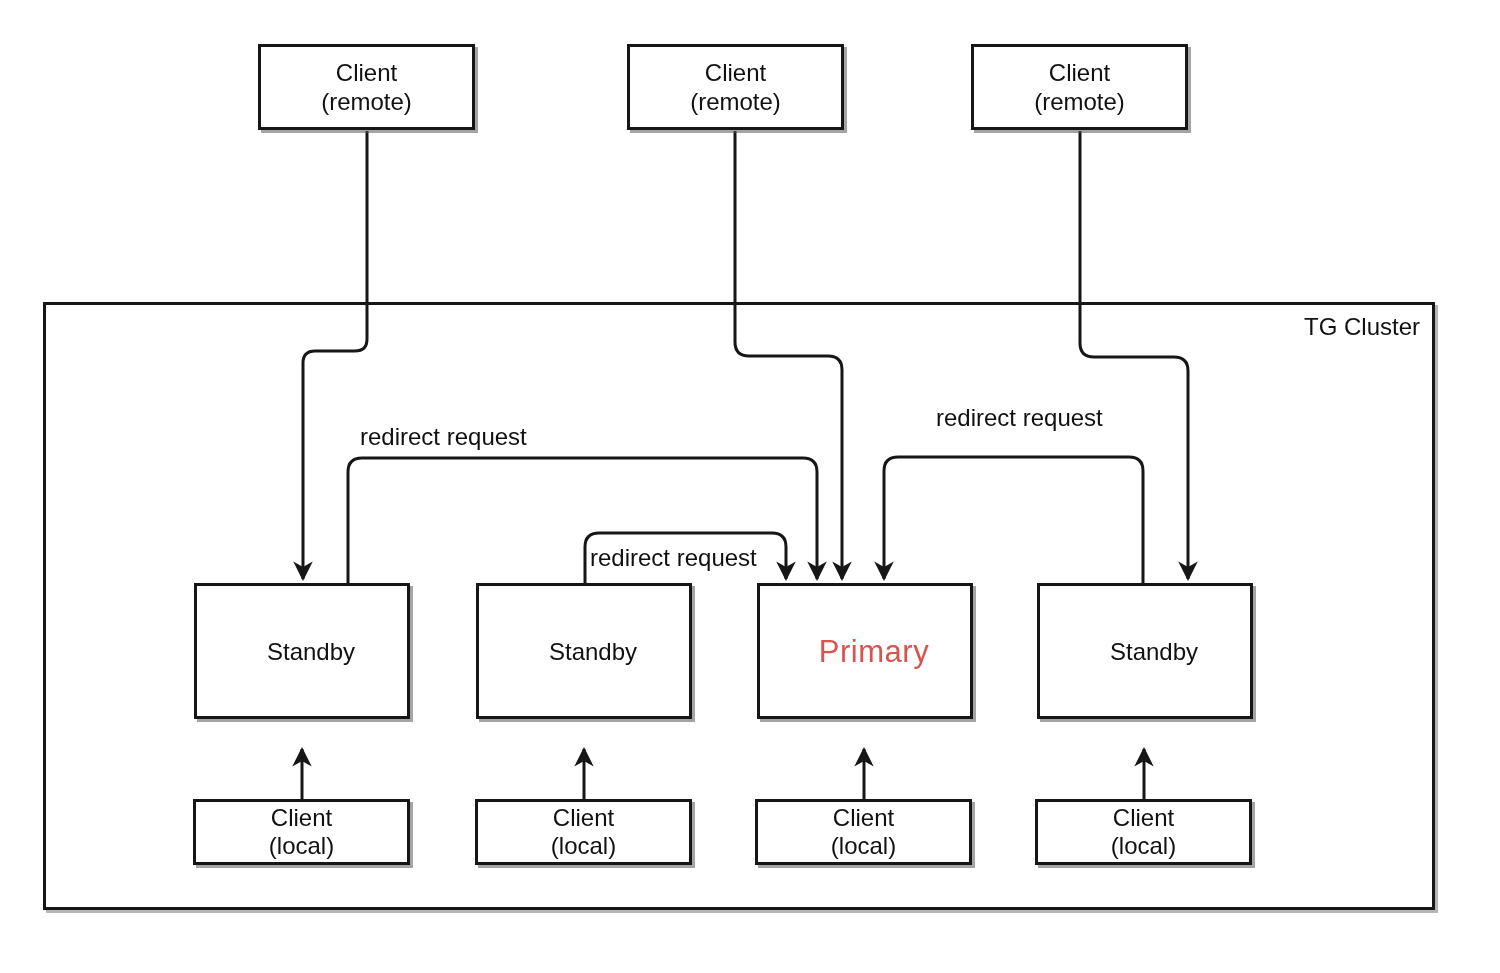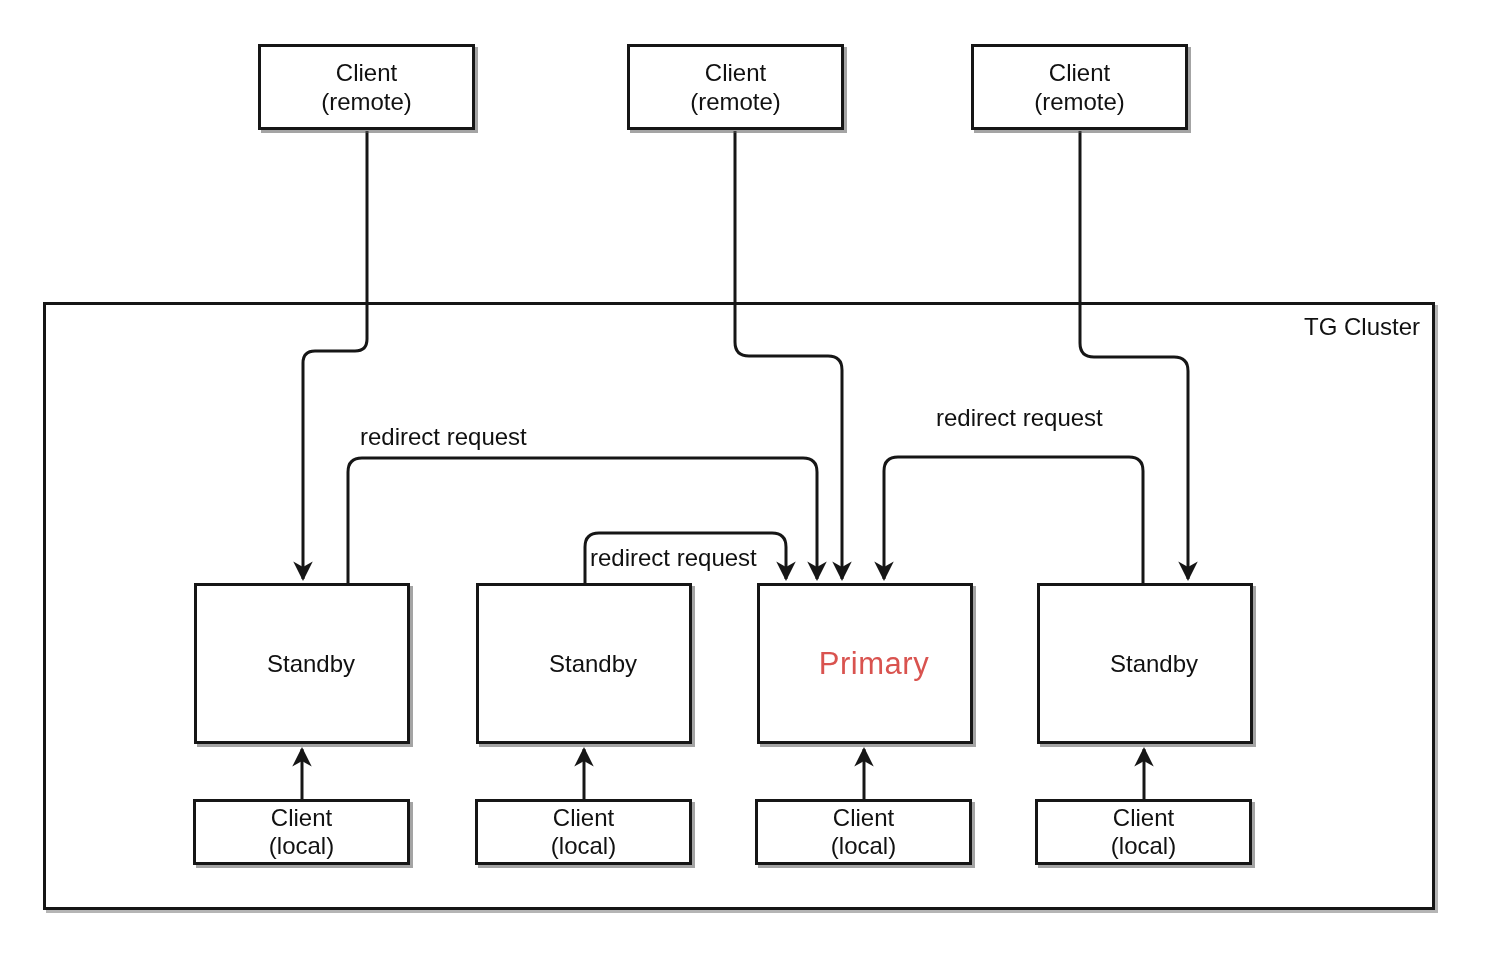--- a/index.html
+++ b/index.html
@@ -37,21 +37,21 @@
   }
   .cluster-label {
     position: absolute;
     top: 313px; right: 80px;
     font-size: 24px; line-height: 28px;
     color: #111111;
     z-index: 2;
     margin-left: 20px;
   }
   .remote { width: 217px; height: 86px; top: 44px; }
-  .node   { width: 216px; height: 161px; top: 583px; padding-left: 18px; }
+  .node   { width: 216px; height: 136px; top: 583px; padding-left: 18px; }
   .node .line1 { font-size: 24px; }
   .node.primary .line1 {
     font-size: 31px; font-weight: normal; color: #d9534f;
     letter-spacing: 0.5px;
   }
   .local  { width: 217px; height: 66px; top: 799px; }
   .local .line1, .local .line2 { line-height: 28px; }
 
   .edge-label {
     position: absolute;

